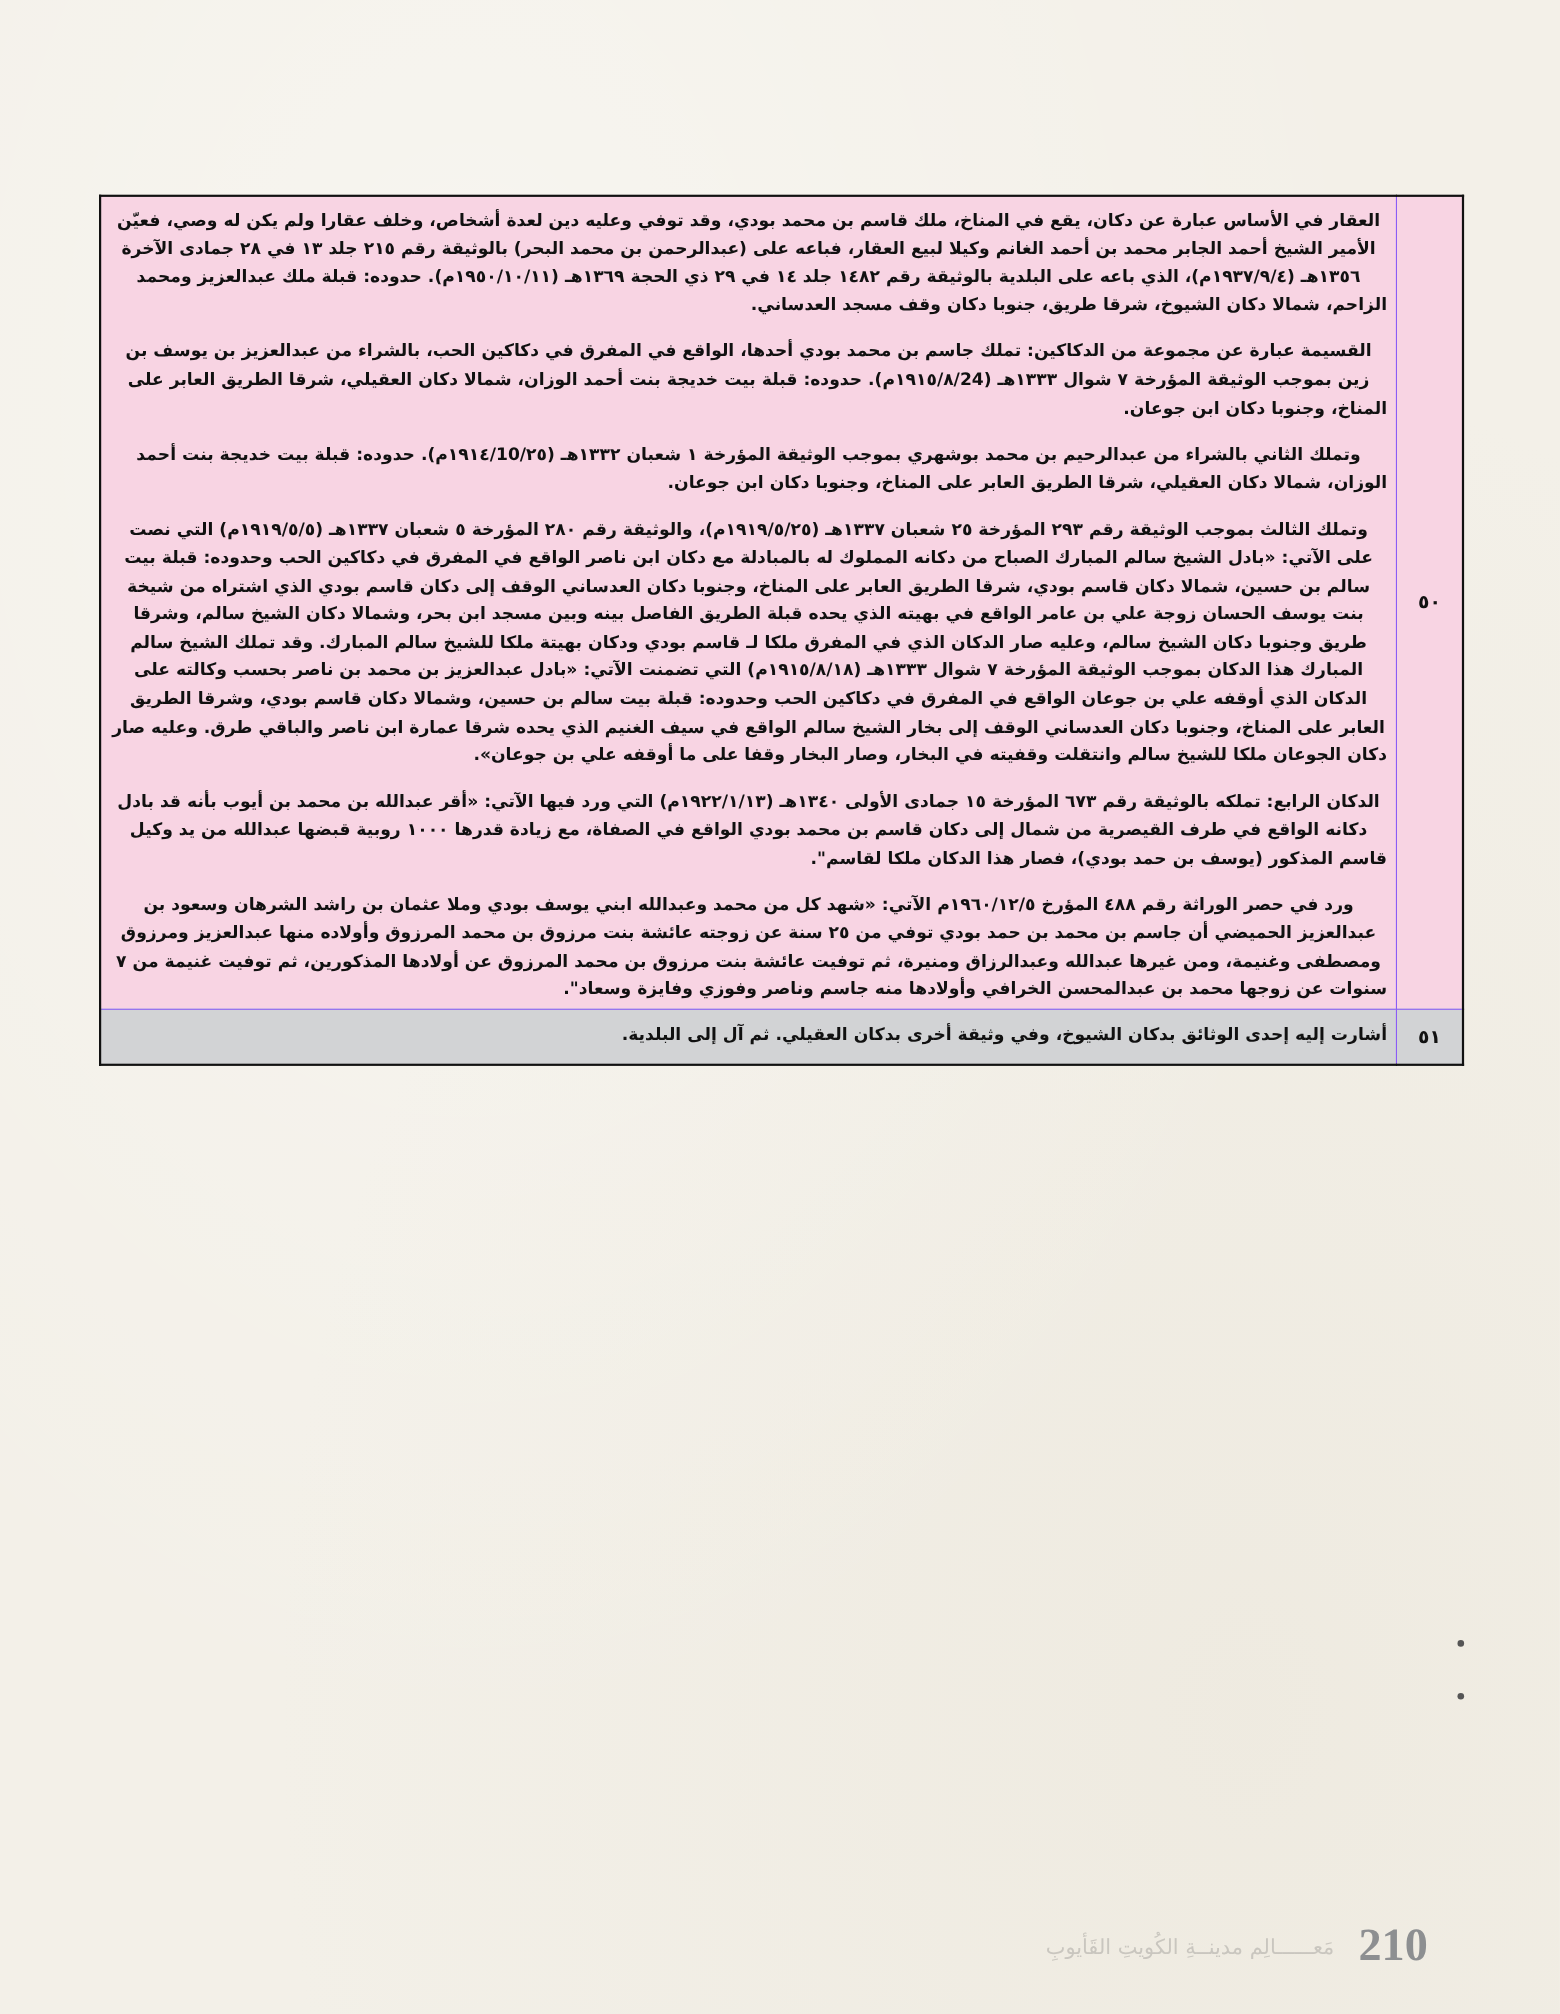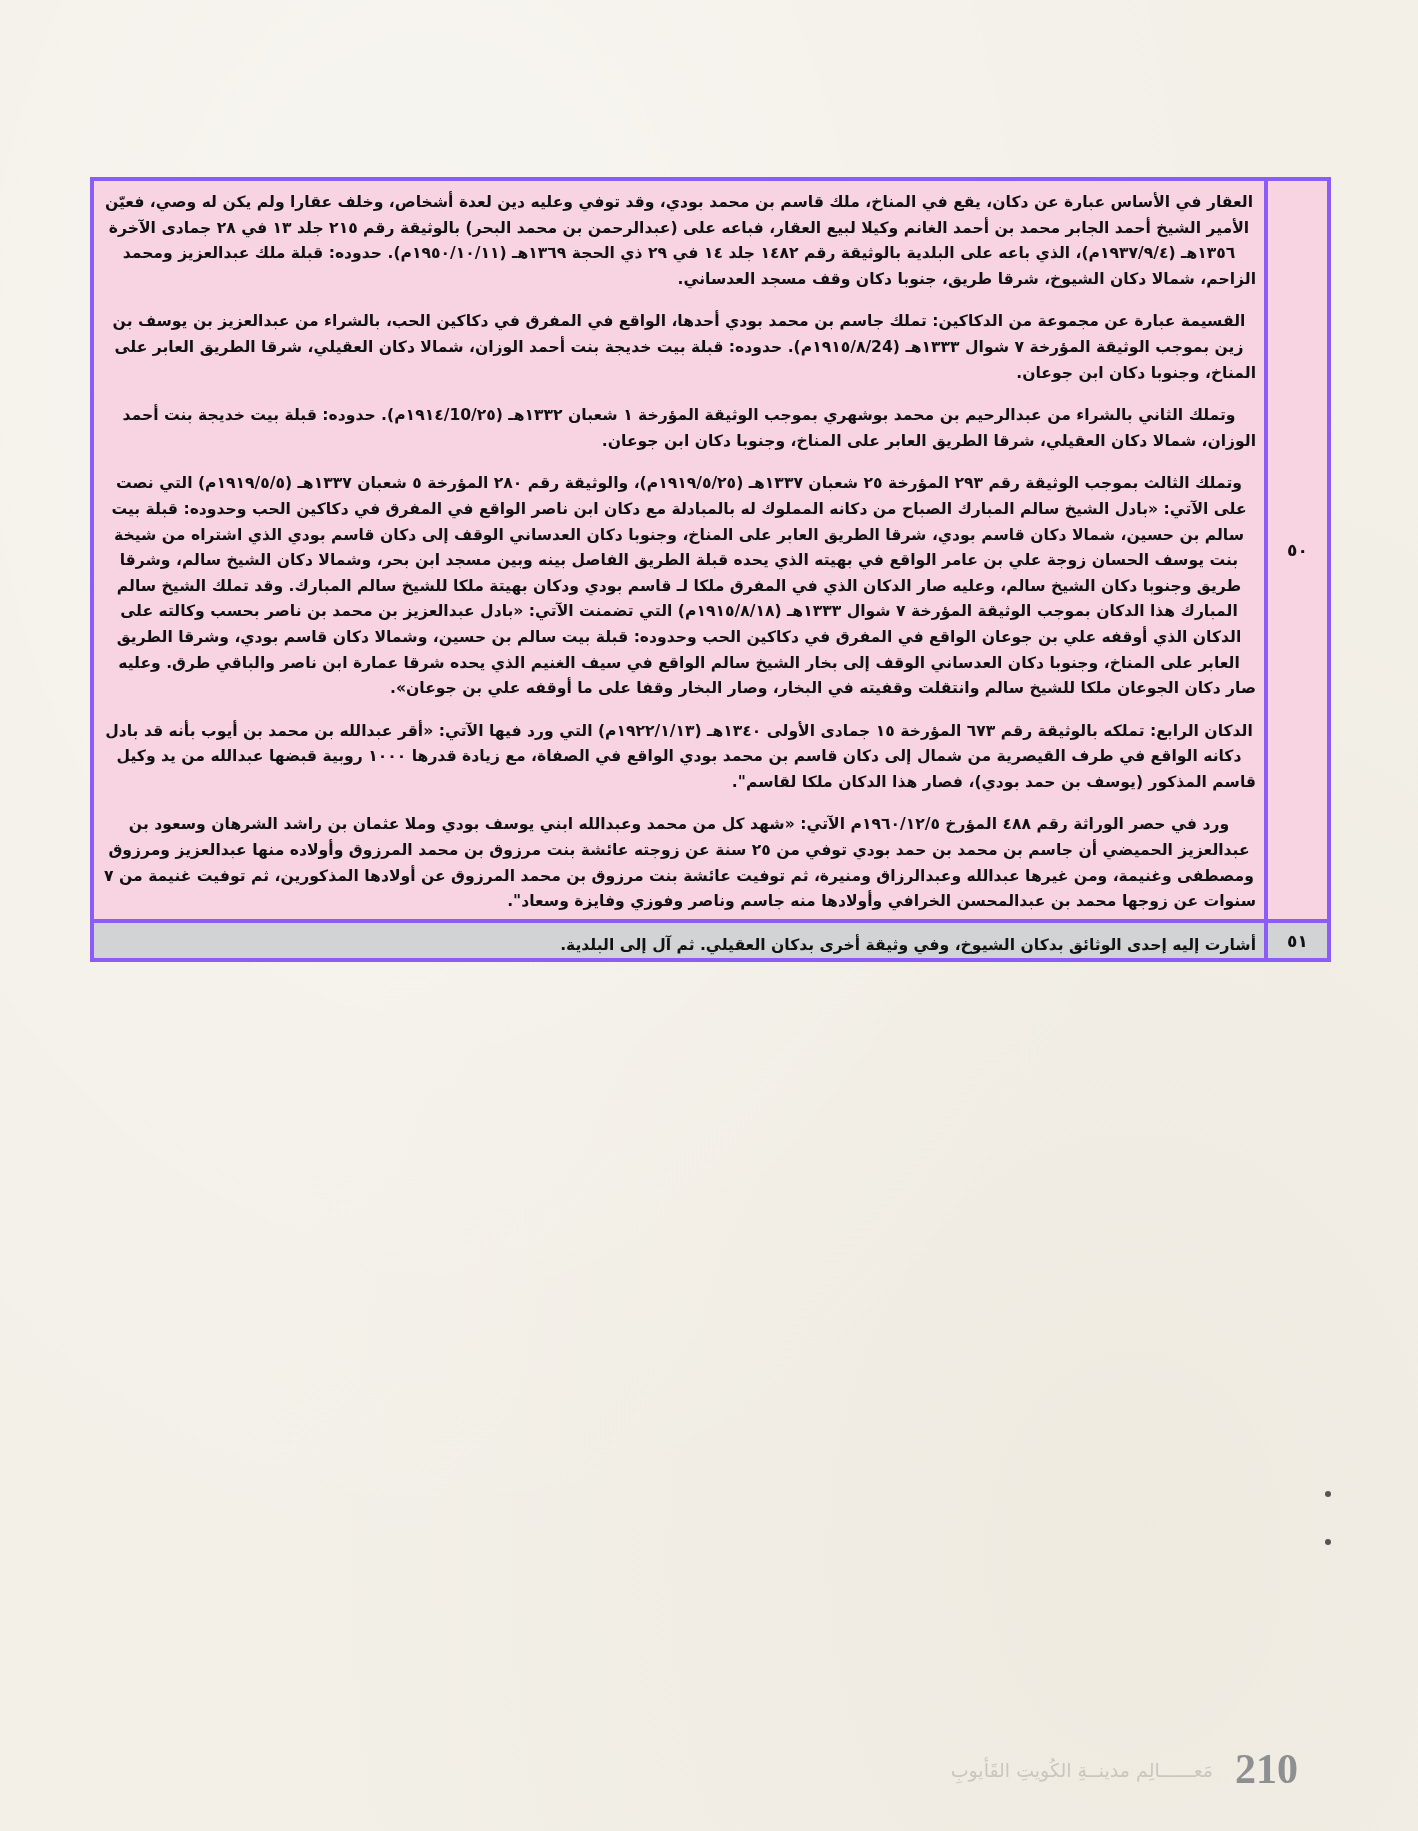--- a/index.html
+++ b/index.html
@@ -21,21 +21,21 @@
   .doc-table {
     position: absolute;
     left: 90px;
     top: 177px;
     width: 1241px;
     border-collapse: collapse;
     direction: rtl;
     border: 2px solid #111;
   }
   .doc-table td {
-    border: 4px solid #8b5cf6;
+    border: 1px solid #8b5cf6;
     vertical-align: top;
     color: #111;
   }
   .row-pink td { background: #f8d4e3; text-align: center; }
   .row-gray td { background: #d2d3d5; }
   .num-cell {
     width: 57px;
     text-align: center;
     font-size: 17px;
     font-weight: bold;
@@ -48,21 +48,21 @@
     font-family: "DejaVu Sans", sans-serif;
     font-weight: bold;
     font-size: 15.6px;
     line-height: 25.6px;
   }
   .text-cell p {
     margin: 0 0 17px 0;
   }
   .text-cell p:last-child { margin-bottom: 0; }
   .row-gray .text-cell {
-    padding: 10px 8px 0 8px;
+    padding: 10px 8px 14px 8px;
   }
   .row-gray .num-cell { vertical-align: middle; }
 
   .margin-dot {
     position: absolute;
     width: 6px; height: 6px;
     border-radius: 50%;
     background: #555;
   }
   .footer {

